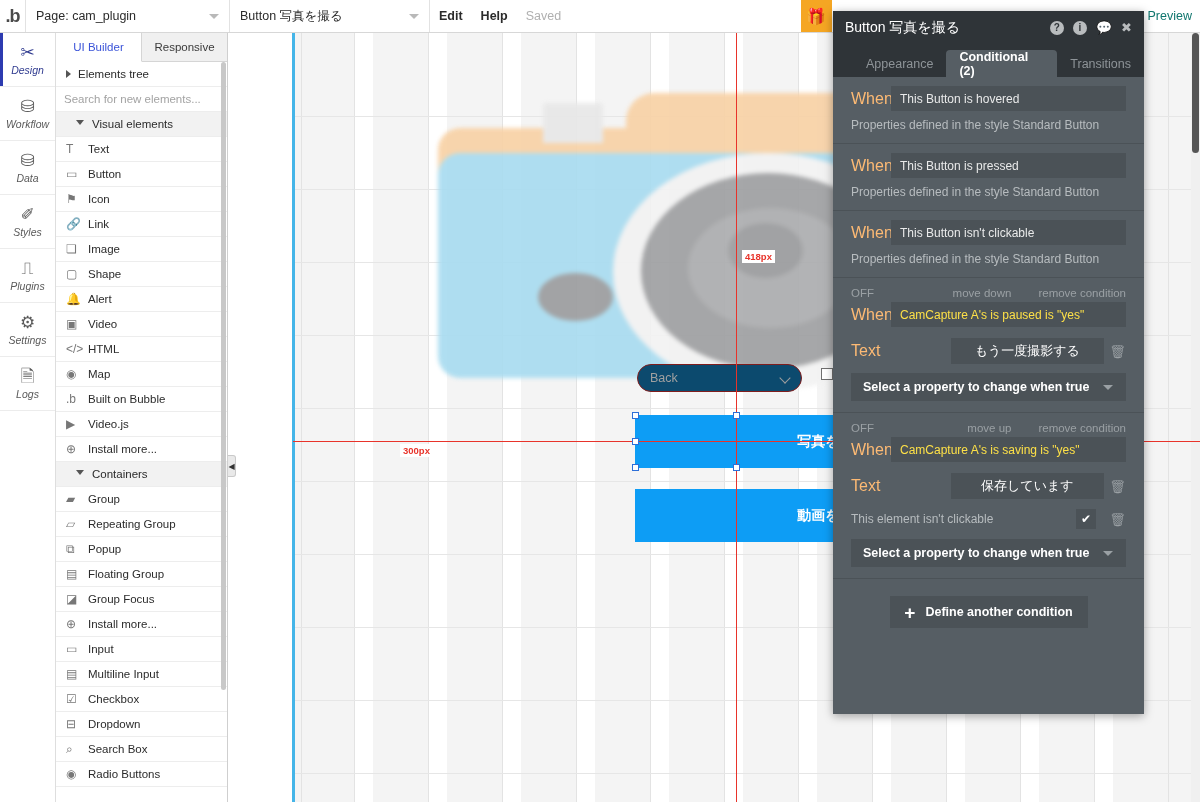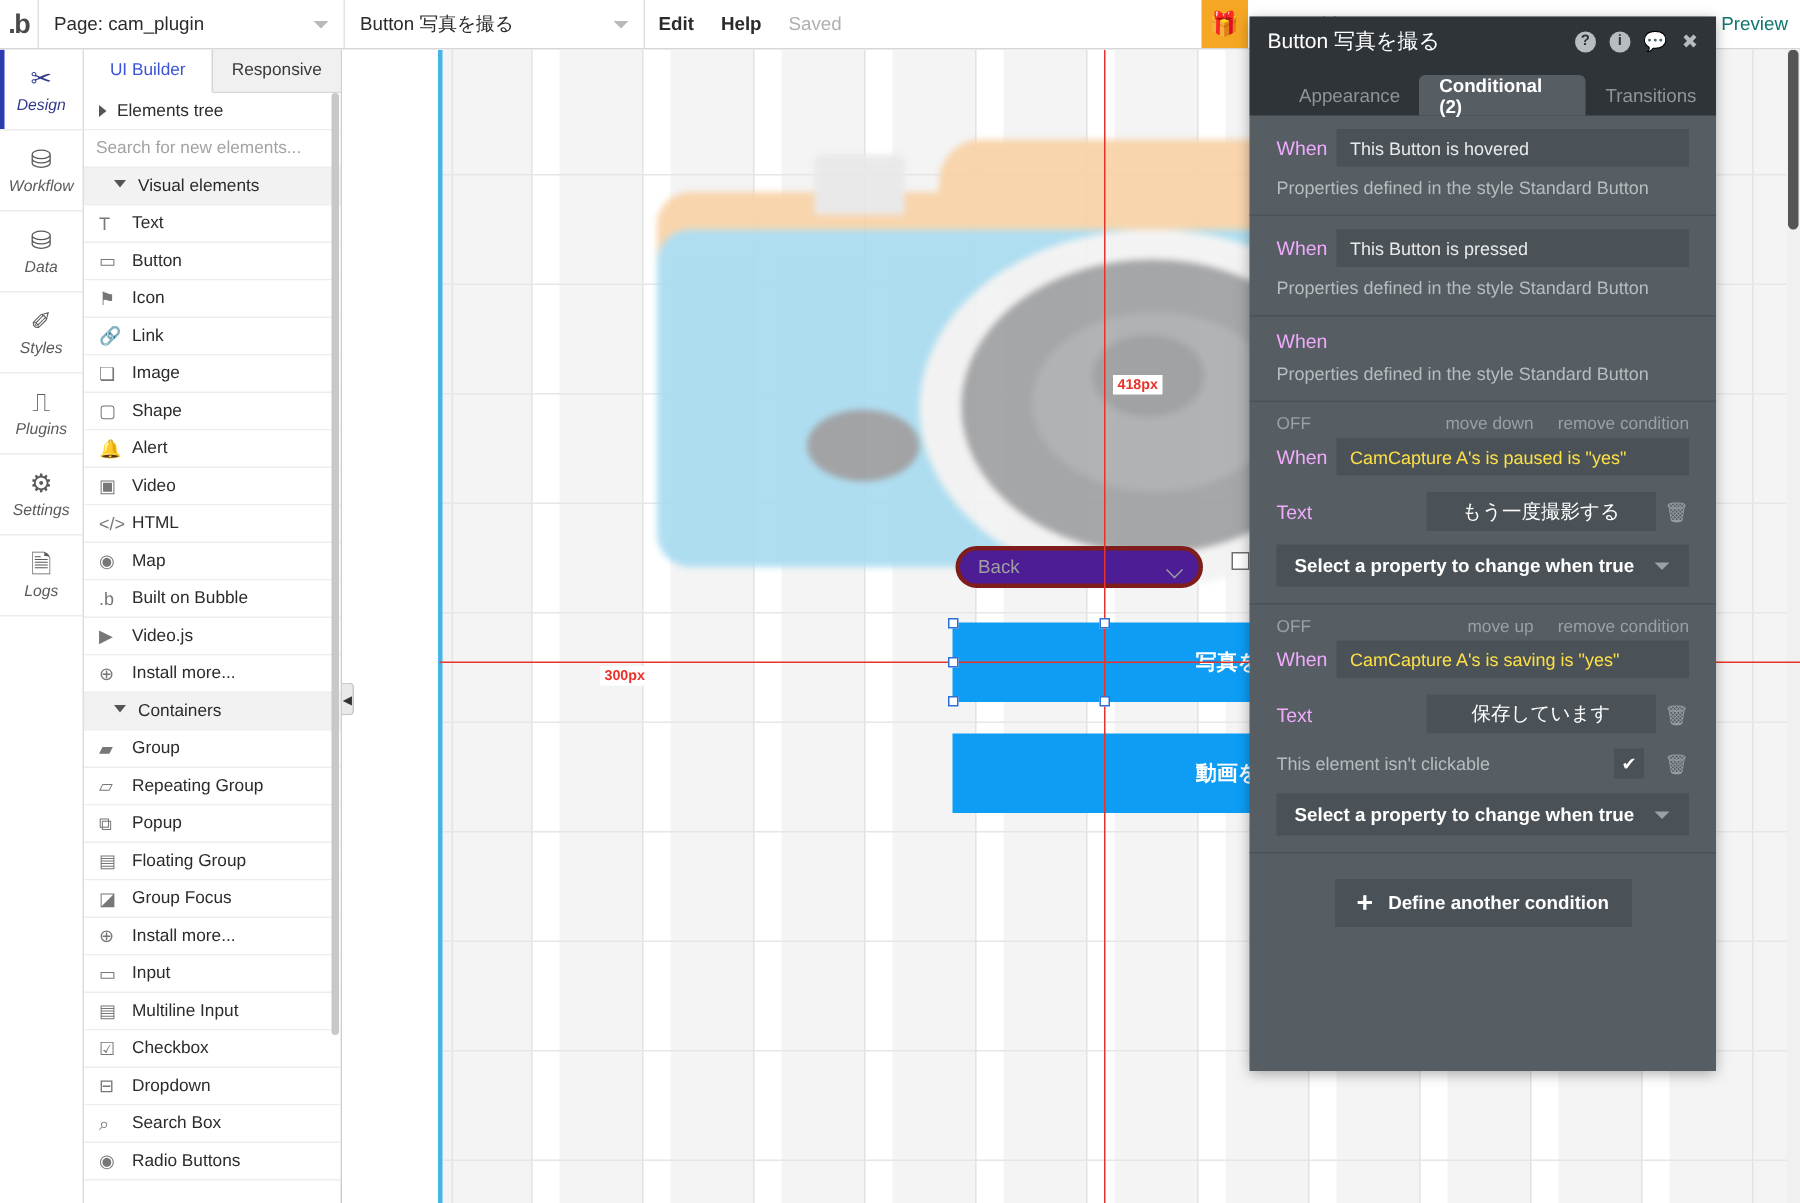--- a/index.html
+++ b/index.html
@@ -170,21 +170,21 @@
   }
   .cam-dot{
     position:absolute;left:100px;top:195px;width:75px;height:48px;
     background:#9c9d9f;border-radius:50%;
   }
   #camera-blur{filter:blur(2px);opacity:.92;position:absolute;inset:0;}
 
   
   #back-select{
     position:absolute;left:344px;top:331px;width:165px;height:28px;
-    background:#4c1d95;border:3px solid #7f1d1d;border-radius:14px;
+    background:#0c4a6e;border:1px solid #7f1d1d;border-radius:14px;
     display:flex;align-items:center;padding:0 12px;font-size:12.5px;color:#a0a0a0;
   }
   #back-select .chev{
     position:absolute;right:12px;top:9px;width:8px;height:8px;
     border-right:1.6px solid #9d9d9d;border-bottom:1.6px solid #9d9d9d;transform:rotate(45deg);
   }
   #mirror-check{
     position:absolute;left:528px;top:331px;display:flex;align-items:center;
     font-size:15px;color:#222;white-space:nowrap;
   }
@@ -233,28 +233,28 @@
     font-size:10px;font-weight:bold;display:flex;align-items:center;justify-content:center;
   }
   #pe-tabs{height:33px;background:#2f3438;display:flex;align-items:flex-end;padding-left:20px;}
   .petab{
     height:27px;display:flex;align-items:center;padding:0 13px;font-size:12.5px;color:#8e9498;
     border-radius:4px 4px 0 0;
   }
   .petab.active{background:#565e64;color:#fff;font-weight:bold;}
   .pe-block{border-bottom:1px solid #4b5257;padding:9px 18px 11px 18px;}
   .pe-line{display:flex;align-items:center;margin-bottom:7px;}
-  .pe-lab{width:40px;color:#f0abfc;font-size:13px;}
+  .pe-lab{width:40px;color:#fdba74;font-size:16px;}
   .pe-val{
     flex:1;height:25px;background:#4b5257;display:flex;align-items:center;padding:0 9px;
     color:#e9eaea;font-size:12px;
   }
   .pe-val.blue{color:#fde047;}
   .pe-note{color:#b7bcbf;font-size:12px;padding-left:0;}
-  .pe-meta{display:flex;align-items:center;margin-bottom:3px;font-size:11.5px;color:#9aa0a4;}
+  .pe-meta{display:flex;align-items:center;margin-bottom:3px;font-size:11.5px;color:#9aa0a4;gap:11px;}
   .pe-meta .off{flex:1;}
   .pe-meta .act{margin-left:16px;}
   .pe-textrow{display:flex;align-items:center;margin:11px 0 9px 0;}
   .pe-textrow .pe-lab{width:107px;}
   .pe-textbox{
     width:163px;height:26px;background:#4b5257;display:flex;align-items:center;
     justify-content:center;font-size:13px;color:#fff;
   }
   .trash{width:24px;text-align:right;color:#9aa0a4;font-size:13px;}
   .pe-ck{display:flex;align-items:center;margin:10px 0 10px 0;}
@@ -590,20 +590,21 @@
     <div class="pe-line">
       <span class="pe-lab">When</span>
       <span class="pe-val">This Button is pressed</span>
     </div>
     <div class="pe-note">Properties defined in the style Standard Button</div>
   </div>
 
   <div class="pe-block">
     <div class="pe-line">
       <span class="pe-lab">When</span>
+      <span class="pe-val">This Button isn't clickable</span>
     </div>
     <div class="pe-note">Properties defined in the style Standard Button</div>
   </div>
 
   <div class="pe-block">
     <div class="pe-meta">
       <span class="off">OFF</span>
       <span class="act">move down</span>
       <span class="act">remove condition</span>
     </div>

